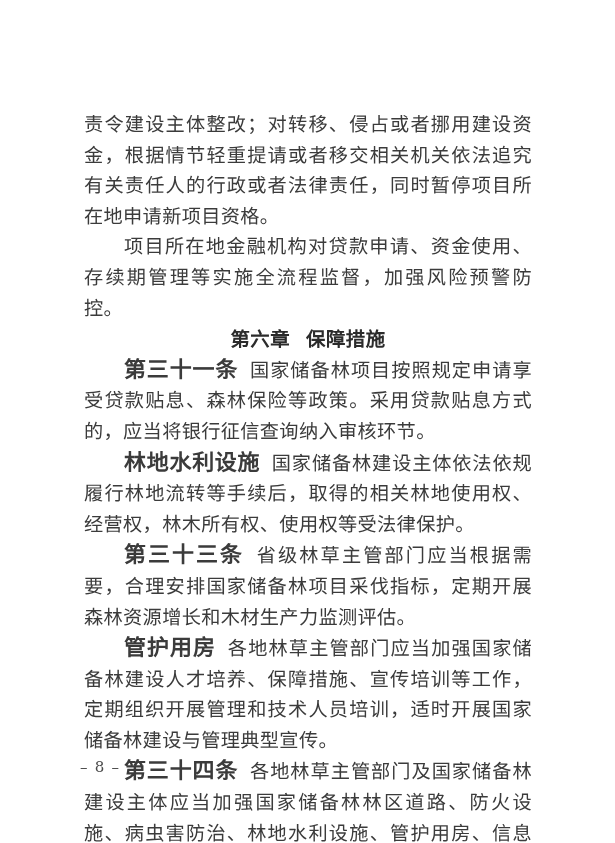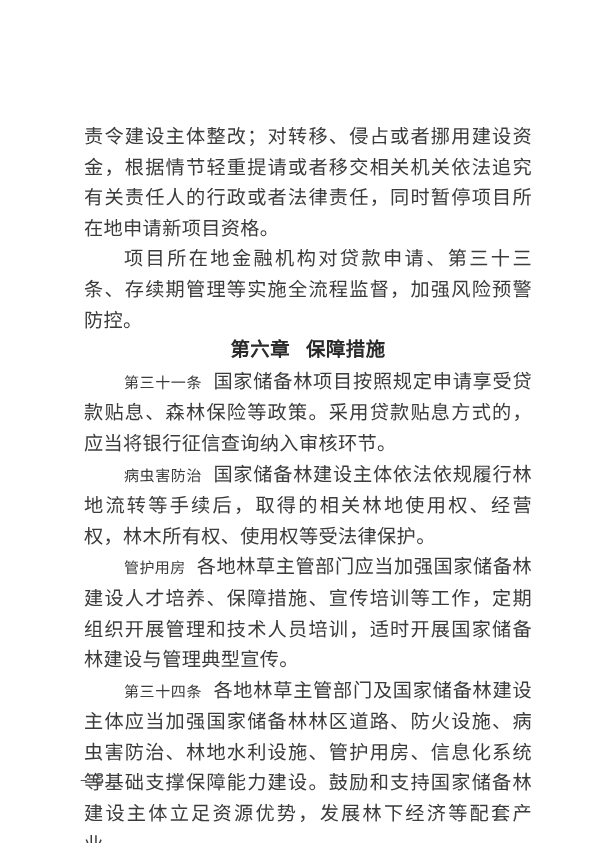--- a/index.html
+++ b/index.html
@@ -15,21 +15,21 @@
     position: relative;
     overflow: hidden;
     font-family: "DejaVu Serif", "Liberation Serif", serif;
     color: #3b3b3b;
     -webkit-font-smoothing: antialiased;
   }
 
   .page {
     position: absolute;
     left: 0;
-    top: 12px;
+    top: 0;
     width: 615px;
     height: 701px;
     background: #ffffff;
   }
 
   .text-column {
     position: absolute;
     left: 84px;
     top: 110px;
     width: 448px;
@@ -50,40 +50,40 @@
   .para.indent {
     text-indent: 40px;
   }
 
   .para.continuation {
     text-indent: 0;
   }
 
   
   .article-no {
-    font-weight: normal;
+    font-weight: bold;
     font-family: "DejaVu Sans", "Liberation Sans", sans-serif;
     letter-spacing: 0.2px;
-    font-size: 15px;
+    font-size: 22px;
   }
 
   .article-gap {
     display: inline-block;
     width: 11px;
   }
 
   
   .chapter-heading {
     margin: 0;
     font-size: 19.4px;
     line-height: 30.6px;
     font-weight: bold;
     text-align: center;
     text-indent: 0;
-    font-family: Liberation Mono, monospace;
+    font-family: Liberation Sans, sans-serif;
     color: #2b2b2b;
     letter-spacing: 0.5px;
   }
 
   .chapter-gap {
     display: inline-block;
     width: 16px;
   }
 
   
@@ -101,34 +101,37 @@
 </style>
 </head>
 <body>
 
 <div class="page">
 
   <div class="text-column">
 
     <p class="para continuation">责令建设主体整改；对转移、侵占或者挪用建设资金，根据情节轻重提请或者移交相关机关依法追究有关责任人的行政或者法律责任，同时暂停项目所在地申请新项目资格。</p>
 
-    <p class="para indent">项目所在地金融机构对贷款申请、第三十三条、存续期管理等实施全流程监督，加强风险预警防控。</p>
+    <p class="para indent">项目所在地金融机构对贷款申请、资金使用、存续期管理等实施全流程监督，加强风险预警防控。</p>
 
     <p class="chapter-heading">
       <span>第六章</span><span class="chapter-gap"></span><span>保障措施</span>
     </p>
 
     <p class="para indent">
       <span class="article-no">第三十一条</span><span class="article-gap"></span><span>国家储备林项目按照规定申请享受贷款贴息、森林保险等政策。采用贷款贴息方式的，应当将银行征信查询纳入审核环节。</span>
     </p>
 
     <p class="para indent">
-      <span class="article-no">病虫害防治</span><span class="article-gap"></span><span>国家储备林建设主体依法依规履行林地流转等手续后，取得的相关林地使用权、经营权，林木所有权、使用权等受法律保护。</span>
+      <span class="article-no">林地水利设施</span><span class="article-gap"></span><span>国家储备林建设主体依法依规履行林地流转等手续后，取得的相关林地使用权、经营权，林木所有权、使用权等受法律保护。</span>
     </p>
 
+    <p class="para indent">
+      <span class="article-no">第三十三条</span><span class="article-gap"></span><span>省级林草主管部门应当根据需要，合理安排国家储备林项目采伐指标，定期开展森林资源增长和木材生产力监测评估。</span>
+    </p>
 
     <p class="para indent">
       <span class="article-no">管护用房</span><span class="article-gap"></span><span>各地林草主管部门应当加强国家储备林建设人才培养、保障措施、宣传培训等工作，定期组织开展管理和技术人员培训，适时开展国家储备林建设与管理典型宣传。</span>
     </p>
 
     <p class="para indent">
       <span class="article-no">第三十四条</span><span class="article-gap"></span><span>各地林草主管部门及国家储备林建设主体应当加强国家储备林林区道路、防火设施、病虫害防治、林地水利设施、管护用房、信息化系统等基础支撑保障能力建设。鼓励和支持国家储备林建设主体立足资源优势，发展林下经济等配套产业，</span>
     </p>
 
   </div>

